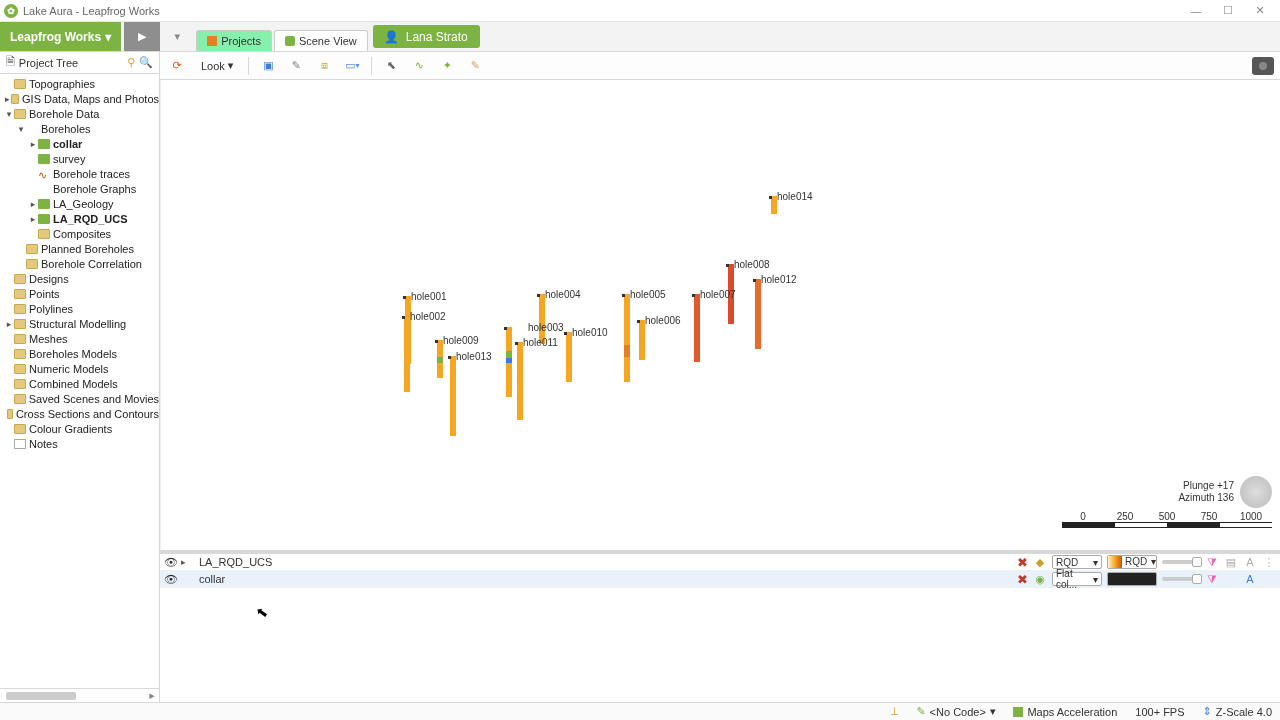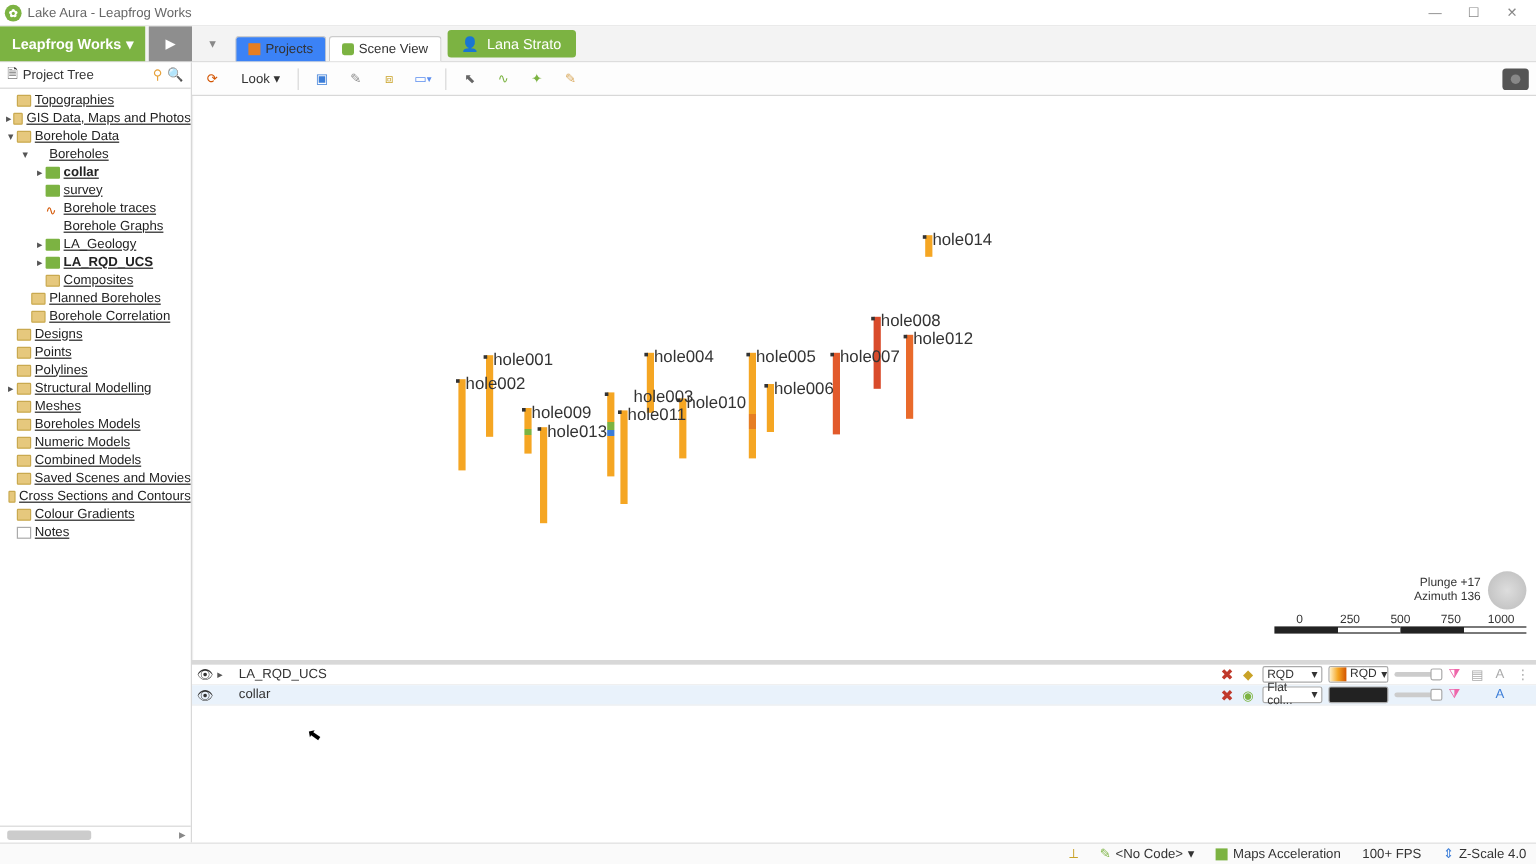--- a/index.html
+++ b/index.html
@@ -11,21 +11,21 @@
 .titlebar .title { color: #666; font-size: 11px; }
 .titlebar .win-controls { margin-left: auto; display: flex; gap: 0; }
 .titlebar .win-btn { width: 32px; height: 20px; display: flex; align-items: center; justify-content: center; color: #888; font-size: 11px; cursor: default;}
 
 
 .appbar { height: 30px; background: #f3f3f3; border-bottom: 1px solid #d8d8d8; display: flex; align-items: stretch; }
 .appbar .brand-btn { background: #7cb342; color: #fff; padding: 0 10px; display: flex; align-items: center; font-size: 12px; font-weight: 600; gap:4px;}
 .appbar .play-btn { background: #8e8e8e; color: #fff; width: 36px; display: flex; align-items: center; justify-content: center; margin-left:3px;}
 .appbar .spacer { flex: 0 0 34px; display:flex;align-items:center;justify-content:center;color:#888;}
 .appbar .tabs { display: flex; align-items: flex-end; margin-left: 2px; }
-.appbar .tab { padding: 4px 10px; border: 1px solid #ccc; border-bottom: none; background: #3b82f6; border-radius: 3px 3px 0 0; margin-right: 2px; display:flex;align-items:center;gap:4px;font-size:11px;color:#333;}
+.appbar .tab { padding: 4px 10px; border: 1px solid #ccc; border-bottom: none; background: #86efac; border-radius: 3px 3px 0 0; margin-right: 2px; display:flex;align-items:center;gap:4px;font-size:11px;color:#333;}
 .appbar .tab.active { background: #fff; }
 .appbar .tab .tab-icon { width:10px;height:10px; }
 .appbar .tab .tab-icon.projects { background:#e67e22; }
 .appbar .tab .tab-icon.scene { background:#7cb342; border-radius:2px; }
 .appbar .user-btn { margin-left: auto; background: #7cb342; color: #fff; padding: 0 12px; display: flex; align-items: center; gap: 6px; font-size: 12px; border-radius:3px; margin:3px;}
 
 
 .main { display: flex; height: calc(720px - 22px - 30px - 18px); }
 .treepanel { width: 160px; border-right: 1px solid #d8d8d8; display:flex; flex-direction:column; background:#fff;}
 .treepanel .tree-header { height: 22px; border-bottom: 1px solid #d8d8d8; display:flex; align-items:center; padding:0 6px; gap:4px; color:#333; font-size:11px;}
@@ -37,36 +37,36 @@
 
 .tree-item { display:flex; align-items:center; height:15px; padding-left:4px; white-space:nowrap; cursor:default;}
 .tree-item .exp { width:10px; color:#555; font-size:9px; text-align:center;}
 .tree-item .folder-icon { width:12px;height:10px; margin-right:3px; display:inline-block;}
 .folder-closed { background:#e6c87d; border:1px solid #c9a94f; border-radius:1px; }
 .table-icon { background:#7cb342; border-radius:1px; }
 .graphs-icon { display:flex; gap:1px; }
 .graphs-icon span { width:2px; background:#e67e22; }
 .boreholes-icon { display:flex; gap:1px; align-items:flex-end;}
 .boreholes-icon span { width:2px; }
-.tree-item .label { font-size:11px; color:#222;text-decoration:underline; }
+.tree-item .label { font-size:11px; color:#222; }
 .tree-item.bold .label { font-weight:700; }
 
 
 .scene-col { flex:1; display:flex; flex-direction:column; }
 .scene-toolbar { height: 28px; border-bottom:1px solid #d8d8d8; display:flex; align-items:center; padding: 0 6px; gap:6px; background:#fdfdfd;}
 .scene-toolbar .tb-btn { width:22px;height:22px;border:1px solid transparent;border-radius:3px;display:flex;align-items:center;justify-content:center;color:#666;}
 .scene-toolbar .look-btn { padding:0 6px; width:auto; font-size:11px; color:#333; gap:3px;}
 .scene-toolbar .sep { width:1px;height:18px;background:#d8d8d8; margin:0 2px;}
 .scene-toolbar .camera-icon { margin-left:auto; width:22px;height:18px;background:#555;border-radius:3px;position:relative;}
 .scene-toolbar .camera-icon::before { content:'';position:absolute;width:8px;height:8px;border-radius:50%;background:#888;top:5px;left:7px;}
 
 .viewport { flex:1; position:relative; background:#fff; border-left:1px solid #eee; overflow:hidden;}
 .hole { position:absolute; }
 .hole .stick { width:6px; background:linear-gradient(#f5a623,#f5a623); }
-.hole .lbl { position:absolute; font-size:14px; color:#333; white-space:nowrap; }
+.hole .lbl { position:absolute; font-size:10px; color:#333; white-space:nowrap; }
 .hole .dot { position:absolute; width:3px;height:3px;background:#333; }
 
 
 .compass { position:absolute; right:8px; bottom:42px; width:32px;height:32px;border-radius:50%;background:radial-gradient(#ddd,#bbb); }
 .orient-text { position:absolute; right:46px; bottom:46px; text-align:right; font-size:10px; color:#333; line-height:1.2;}
 .scalebar { position:absolute; right:8px; bottom:22px; left:auto; display:flex; flex-direction:column; align-items:flex-end;}
 .scalebar .ticks { display:flex; font-size:10px; color:#333; gap:0;}
 .scalebar .ticks span { width:42px; text-align:center;}
 .scalebar .bar { width:210px; height:6px; display:flex;}
 .scalebar .bar div { flex:1; }
@@ -355,21 +355,21 @@
       <div class="hole" style="left:356px; top:262px;">
           <div class="dot" style="left:-2px;top:0"></div>
           <div class="lbl" style="left:6px;top:-5px">hole011</div>
           <div class="stick" style="height:78px;background:#f5a623"></div>
         </div>
       <div class="hole" style="left:244px; top:216px;">
           <div class="dot" style="left:-2px;top:0"></div>
           <div class="lbl" style="left:6px;top:-5px">hole001</div>
           <div class="stick" style="height:68px;background:#f5a623"></div>
         </div>
-      <div class="hole" style="left:221px; top:236px;">
+      <div class="hole" style="left:243px; top:236px;">
           <div class="dot" style="left:-2px;top:0"></div>
           <div class="lbl" style="left:6px;top:-5px">hole002</div>
           <div class="stick" style="height:76px;background:#f5a623"></div>
         </div>
       <div class="hole" style="left:276px; top:260px;">
           <div class="dot" style="left:-2px;top:0"></div>
           <div class="lbl" style="left:6px;top:-5px">hole009</div>
           <div class="stick" style="height:38px;background:linear-gradient(#f5a623 0 45%,#7cb342 45% 60%,#f5a623 60% 100%)"></div>
         </div>
       <div class="hole" style="left:289px; top:276px;">

